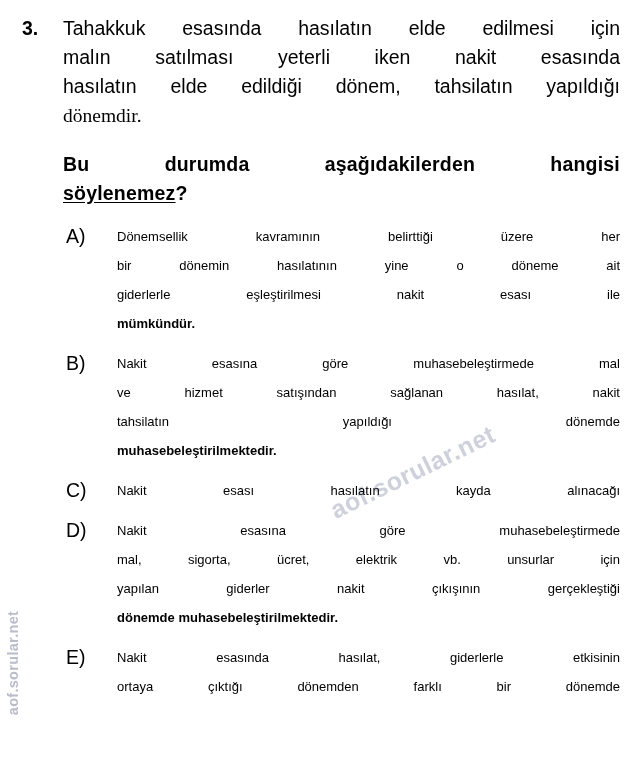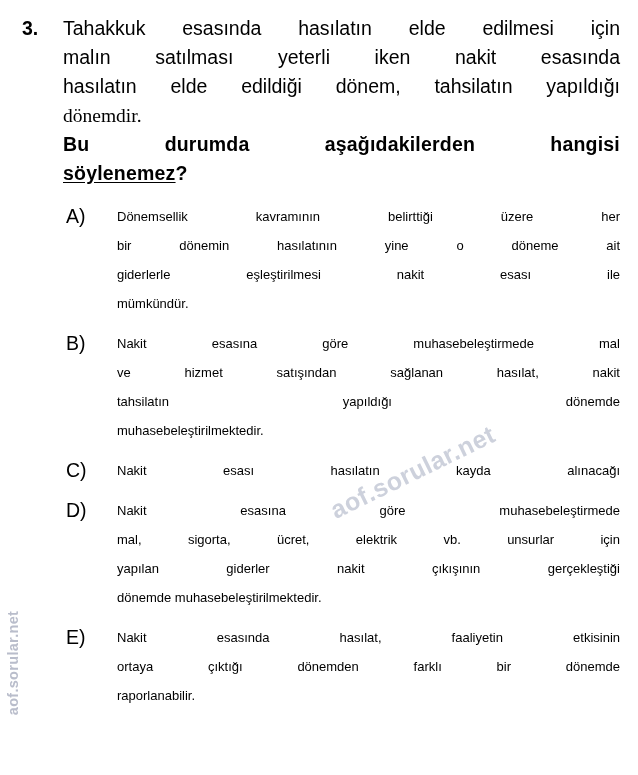--- a/index.html
+++ b/index.html
@@ -88,20 +88,21 @@
     text-align: left;
     font-family: Liberation Serif, serif;
   }
   .q-prompt {
     font-size: 19.5px;
     line-height: 29px;
     font-weight: 700;
     text-align: justify;
     text-justify: inter-word;
     letter-spacing: 0.2px;
+    margin-top: 20px;
   }
   .u {
     text-decoration: underline;
     text-underline-offset: 2px;
   }
 
   
   #options {
     margin-top: 14px;
   }
@@ -120,20 +121,21 @@
     white-space: nowrap;
   }
   .opt-text {
     font-size: 13px;
     line-height: 29px;
     text-align: justify;
     text-justify: inter-word;
   }
   .opt-text .lastline {
     text-align: left;
+    font-weight: bold;
   }
   
   .line {
     display: block;
     text-align: justify;
     text-align-last: justify;
     white-space: pre-wrap;
   }
   .line.lastline {
     text-align: left;
@@ -194,21 +196,20 @@
           <div class="opt-text">
             <span class="line">Nakit esasına göre muhasebeleştirmede</span>
             <span class="line">mal, sigorta, ücret, elektrik vb. unsurlar için</span>
             <span class="line">yapılan giderler nakit çıkışının gerçekleştiği</span>
             <span class="line lastline">dönemde muhasebeleştirilmektedir.</span>
           </div>
         </div>
         <div class="opt">
           <span class="opt-letter">E)</span>
           <div class="opt-text">
-            <span class="line">Nakit esasında hasılat, faaliyetin etkisinin</span>
+            <span class="line">Nakit esasında hasılat, giderlerle etkisinin</span>
             <span class="line">ortaya çıktığı dönemden farklı bir dönemde</span>
-            <span class="line lastline">raporlanabilir.</span>
           </div>
         </div>
       </div>
 
   </div>
 </div>
 
 </body></html>

